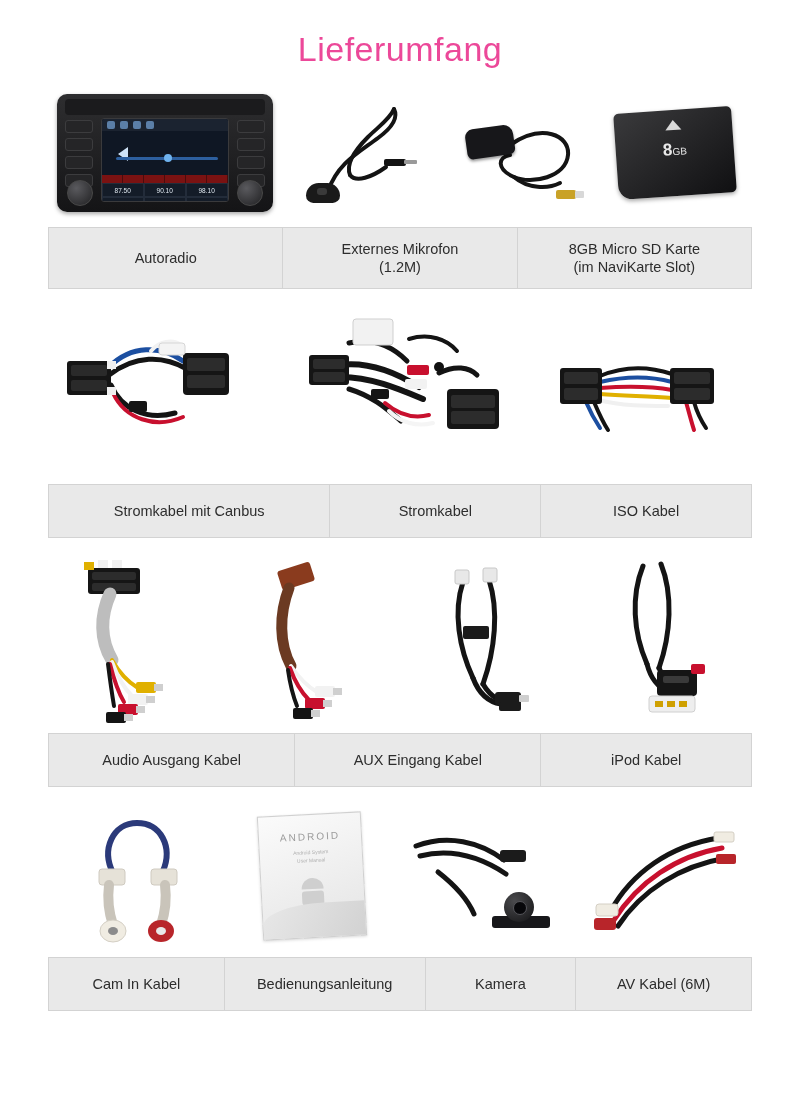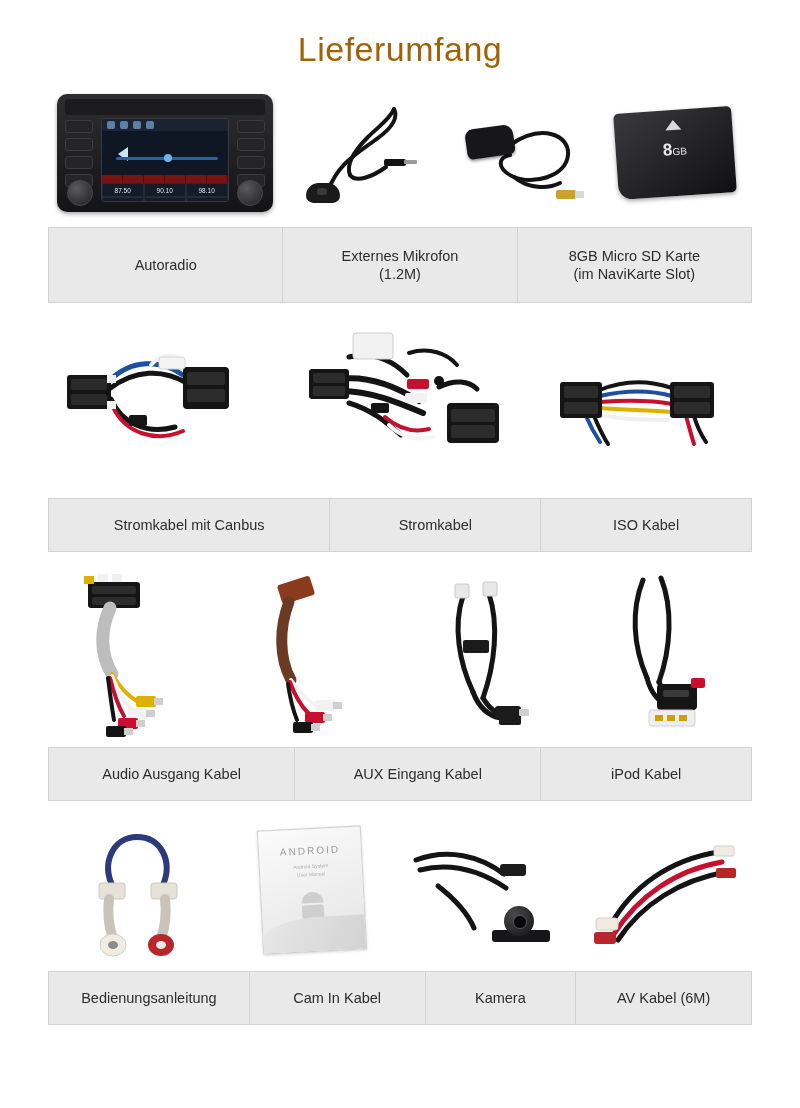--- a/index.html
+++ b/index.html
@@ -13,21 +13,21 @@
   .page {
     width: 800px; height: 1108px;
     position: relative;
     background: #fff;
     overflow: hidden;
   }
   .title {
     text-align: center;
     font-size: 34px;
     font-weight: 400;
-    color: #a16207;
+    color: #ec4899;
     letter-spacing: 0.5px;
     padding-top: 30px;
     padding-bottom: 10px;
   }
   .row {
     width: 704px;
     margin: 0 auto;
     margin-bottom: 10px;
   }
   .images {
@@ -42,21 +42,21 @@
     align-items: center;
     justify-content: center;
     position: relative;
   }
   .labels {
     display: flex;
     background: #e9e9e9;
     border: 1px solid #d3d3d3;
     height: 54px;
   }
-  .labels.tall { height: 76px; }
+  .labels.tall { height: 62px; }
   .label {
     flex: 1;
     display: flex;
     align-items: center;
     justify-content: center;
     text-align: center;
     font-size: 14.5px;
     color: #2d2d2d;
     line-height: 1.25;
     border-right: 1px solid #d3d3d3;
@@ -493,20 +493,20 @@
             <rect x="12" y="88" width="22" height="12" rx="3" fill="#f0ece2" stroke="#d4cfc4"></rect>
             <rect x="10" y="102" width="22" height="12" rx="3" fill="#b8252a"></rect>
             <rect x="130" y="16" width="20" height="10" rx="2" fill="#f0ece2" stroke="#d4cfc4"></rect>
             <rect x="132" y="38" width="20" height="10" rx="2" fill="#b8252a"></rect>
           </svg>
         </div>
       </div>
     </div>
 
     <div class="labels">
+      <div class="label">Cam In Kabel</div>
       <div class="label" style="flex:1.15;">Bedienungsanleitung</div>
-      <div class="label">Cam In Kabel</div>
       <div class="label" style="flex:0.85;">Kamera</div>
       <div class="label">AV Kabel  (6M)</div>
     </div>
   </div>
 
 </div>
 
 </body></html>

